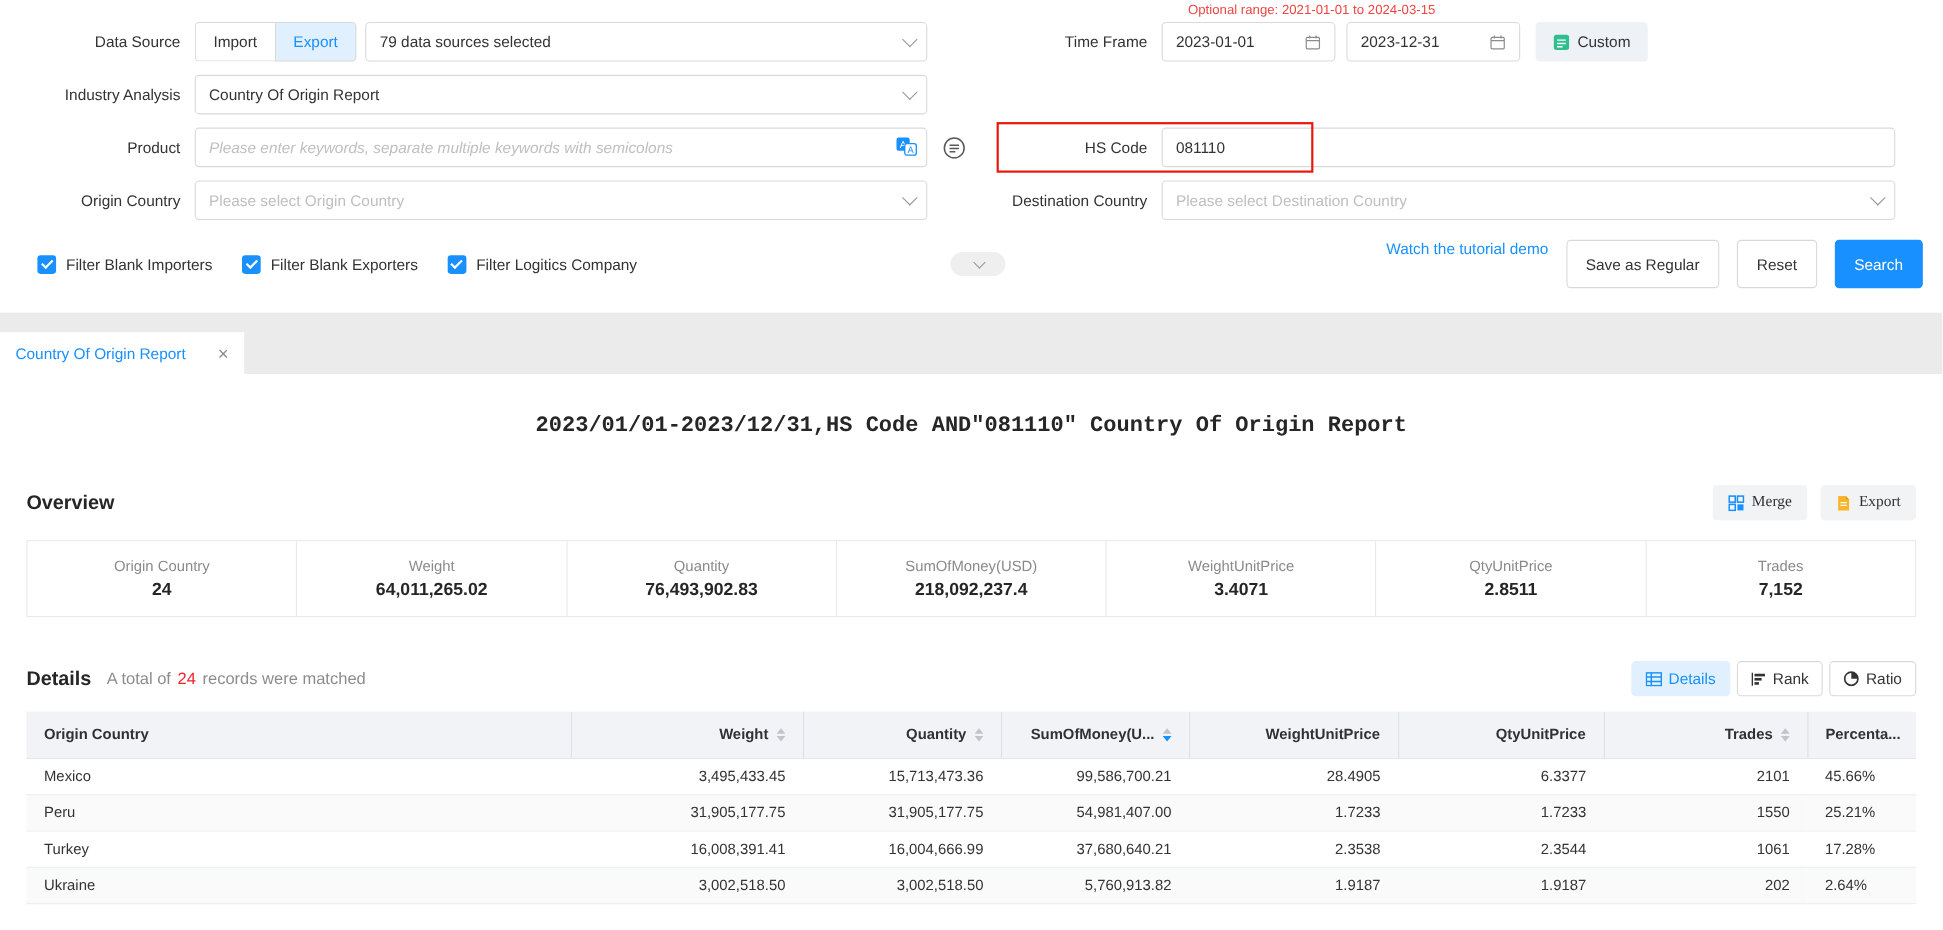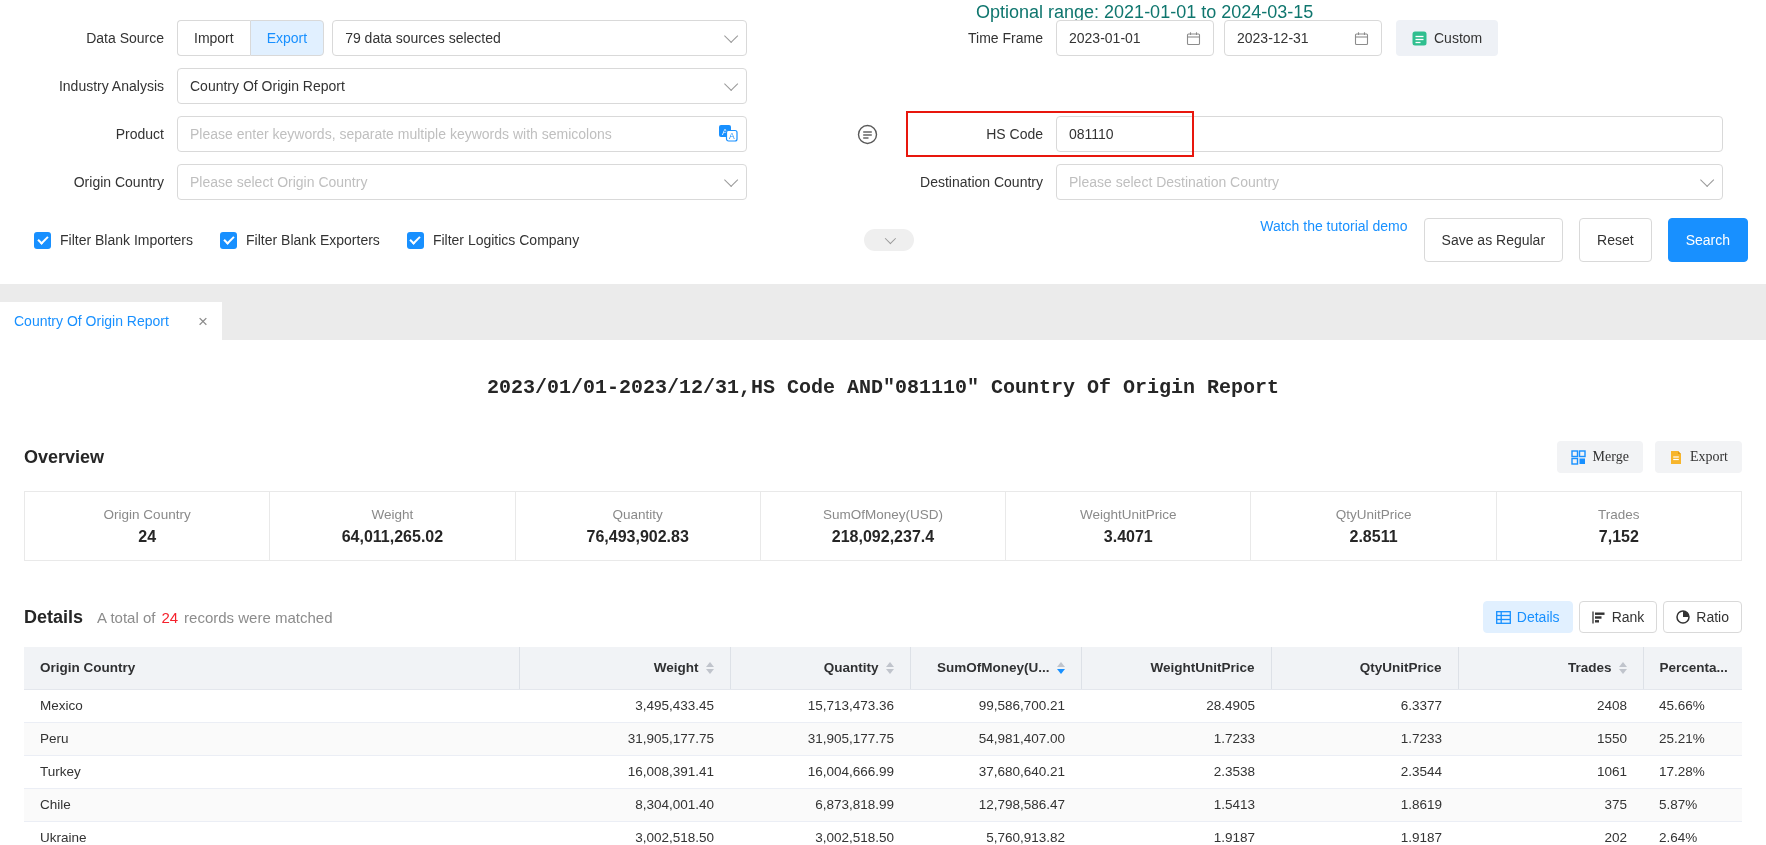--- a/index.html
+++ b/index.html
@@ -2,26 +2,26 @@
 <html><head>
 <meta charset="utf-8">
 <style>
   * { margin:0; padding:0; box-sizing:border-box; }
   html,body { background:#fff; }
   body { font-family:"Liberation Sans", sans-serif; color:#333; }
   .page { position:relative; width:1766px; height:845px; background:#fff; overflow:hidden; }
 
   
   .filter-panel { position:relative; padding:20px 0 10px 0; background:#fff; }
-  .optional-range { position:absolute; left:976px; top:2px; color:#0f766e; font-size:18px; }
+  .optional-range { position:absolute; left:1080px; top:2px; color:#ef4444; font-size:12px; }
   .form-row { display:flex; align-items:center; margin-bottom:12px; }
   .lbl { font-size:14px; color:#333; white-space:nowrap; }
   .lbl-left { width:177px; text-align:right; padding-right:13px; flex:0 0 auto; }
   .lbl-right { margin-left:auto; width:150px; text-align:right; padding-right:13px; flex:0 0 auto; }
-  .ctl-left { width:570px; flex:0 0 auto; display:flex; align-items:center; position:relative; }
+  .ctl-left { width:666px; flex:0 0 auto; display:flex; align-items:center; position:relative; }
   .ctl-right { width:667px; flex:0 0 auto; margin-right:43px; display:flex; align-items:center; position:relative; }
 
   .select, .text-input, .date-input {
     height:36px; border:1px solid #d9d9d9; border-radius:4px; background:#fff;
     font-size:14px; color:#333; display:flex; align-items:center; padding:0 12px;
   }
   .select { justify-content:space-between; cursor:pointer; }
   .placeholder { color:#bfbfbf; }
   .grow { flex:1; }
   input.text-input { width:100%; outline:none; display:block; }
@@ -40,21 +40,21 @@
 
   
   .date-input { width:158px; justify-content:space-between; }
   .date-input + .date-input { margin-left:10px; }
   .custom-btn { margin-left:14px; height:36px; border:none; border-radius:4px; background:#eef1f6;
                 display:flex; align-items:center; gap:7px; padding:0 16px; font-size:14px; color:#333;
                 cursor:pointer; font-family:inherit; }
 
   
   .product-wrap { position:relative; width:100%; }
-  .product-wrap input { padding-right:44px; }
+  .product-wrap input { padding-right:44px;font-style:italic; }
   .translate-ic { position:absolute; right:9px; top:8px; }
   .circle-ic { position:absolute; left:680px; top:8px; }
 
   
   .hs-highlight { position:absolute; left:-150px; top:-5px; width:288px; height:46px;
                   border:2px solid #e8170d; pointer-events:none; z-index:2; }
   .hs-group { position:relative; display:flex; align-items:center; margin-left:auto; }
 
   
   .row5 { padding-left:34px; }
@@ -429,21 +429,21 @@
         </tr>
       </thead>
       <tbody>
         <tr>
           <td class="td-left">Mexico</td>
           <td class="td-num">3,495,433.45</td>
           <td class="td-num">15,713,473.36</td>
           <td class="td-num">99,586,700.21</td>
           <td class="td-num">28.4905</td>
           <td class="td-num">6.3377</td>
-          <td class="td-num">2408</td>
+          <td class="td-num">2101</td>
           <td class="td-left">45.66%</td>
         </tr>
         <tr>
           <td class="td-left">Peru</td>
           <td class="td-num">31,905,177.75</td>
           <td class="td-num">31,905,177.75</td>
           <td class="td-num">54,981,407.00</td>
           <td class="td-num">1.7233</td>
           <td class="td-num">1.7233</td>
           <td class="td-num">1550</td>
@@ -453,30 +453,20 @@
           <td class="td-left">Turkey</td>
           <td class="td-num">16,008,391.41</td>
           <td class="td-num">16,004,666.99</td>
           <td class="td-num">37,680,640.21</td>
           <td class="td-num">2.3538</td>
           <td class="td-num">2.3544</td>
           <td class="td-num">1061</td>
           <td class="td-left">17.28%</td>
         </tr>
         <tr>
-          <td class="td-left">Chile</td>
-          <td class="td-num">8,304,001.40</td>
-          <td class="td-num">6,873,818.99</td>
-          <td class="td-num">12,798,586.47</td>
-          <td class="td-num">1.5413</td>
-          <td class="td-num">1.8619</td>
-          <td class="td-num">375</td>
-          <td class="td-left">5.87%</td>
-        </tr>
-        <tr>
           <td class="td-left">Ukraine</td>
           <td class="td-num">3,002,518.50</td>
           <td class="td-num">3,002,518.50</td>
           <td class="td-num">5,760,913.82</td>
           <td class="td-num">1.9187</td>
           <td class="td-num">1.9187</td>
           <td class="td-num">202</td>
           <td class="td-left">2.64%</td>
         </tr>
       </tbody>

